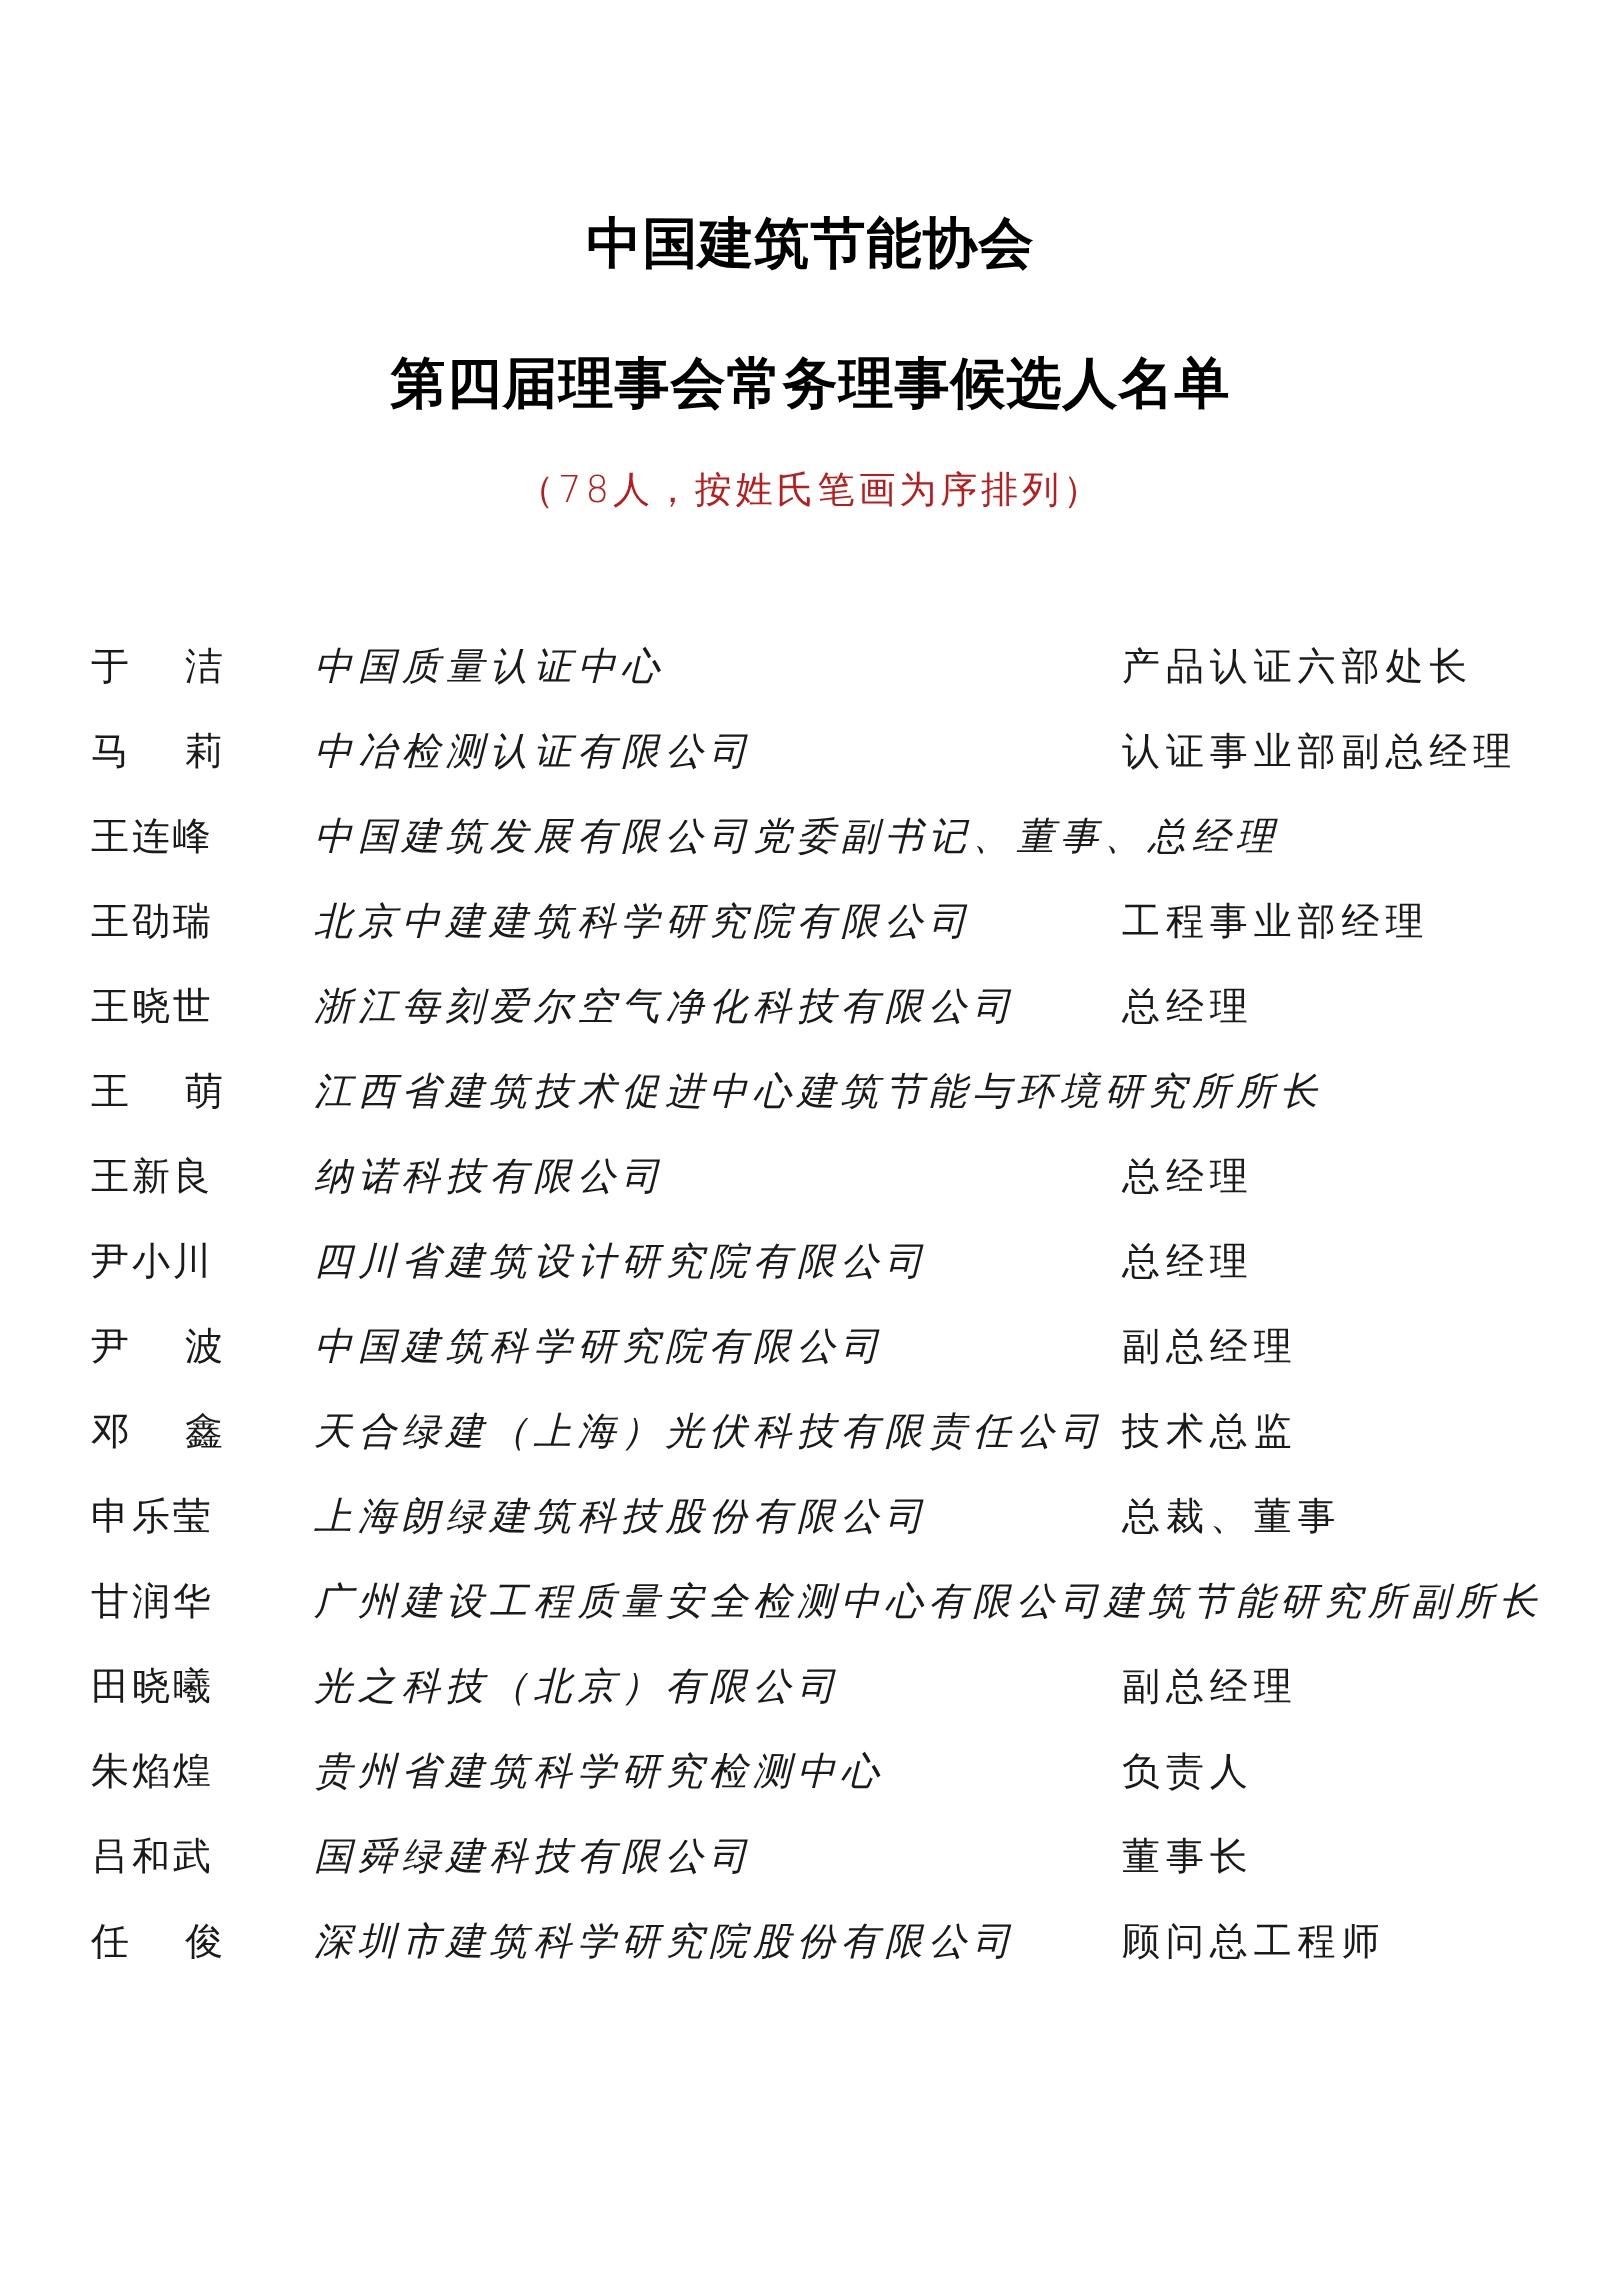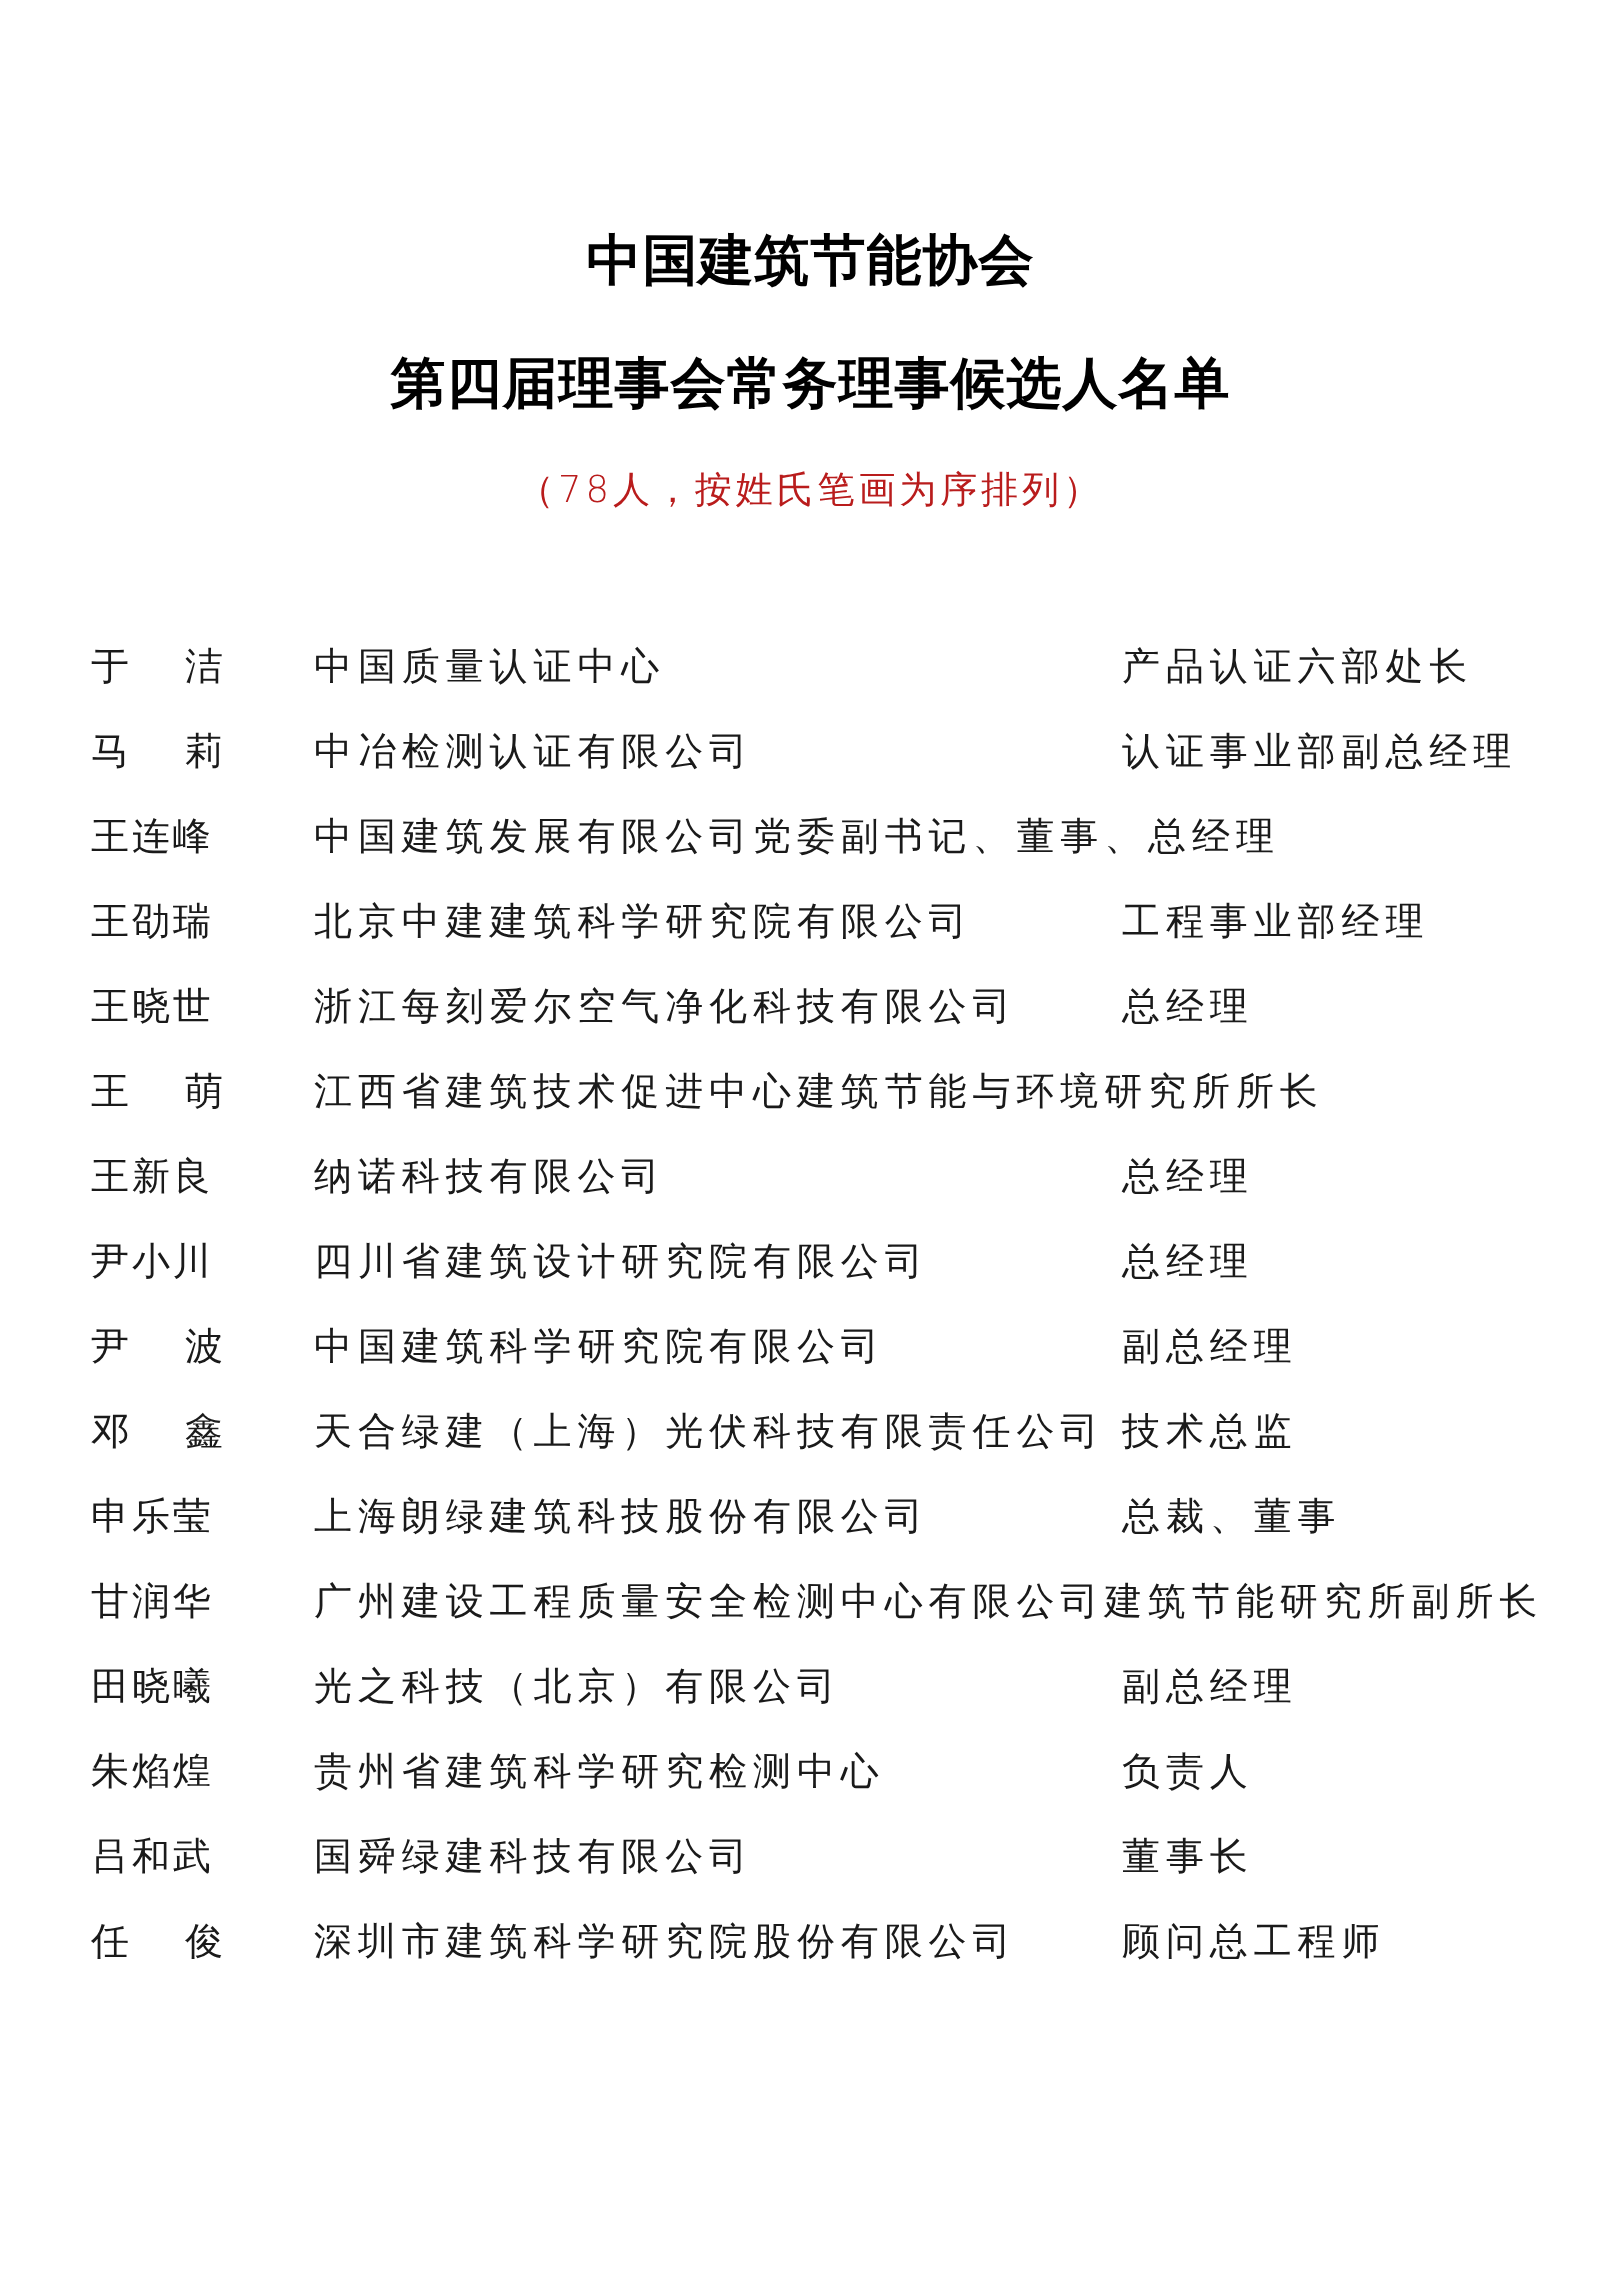--- a/index.html
+++ b/index.html
@@ -25,21 +25,21 @@
       position: absolute;
       left: 0;
       width: 1621px;
       text-align: center;
       font-weight: bold;
       font-size: 55px;
       line-height: 69px;
       letter-spacing: 1px;
       color: #000000;
     }
-    .title.t1 { top: 225px; }
+    .title.t1 { top: 208px; }
     .title.t2 { top: 353px; font-family: Liberation Mono, monospace; }
     .subtitle {
       position: absolute;
       left: 0;
       top: 463px;
       width: 1621px;
       text-align: center;
       font-size: 37px;
       line-height: 53px;
       letter-spacing: 3.9px;
@@ -73,20 +73,21 @@
       letter-spacing: 0;
       display: flex;
       justify-content: space-between;
       width: 132px;
     }
     .row .org {
       position: absolute;
       left: 314px;
       top: 0;
       letter-spacing: 5.9px;
+      font-style: italic;
     }
     .row .pos {
       position: absolute;
       left: 1122px;
       top: 0;
       letter-spacing: 5.9px;
       text-align: center;
     }
   </style>
 </head>

